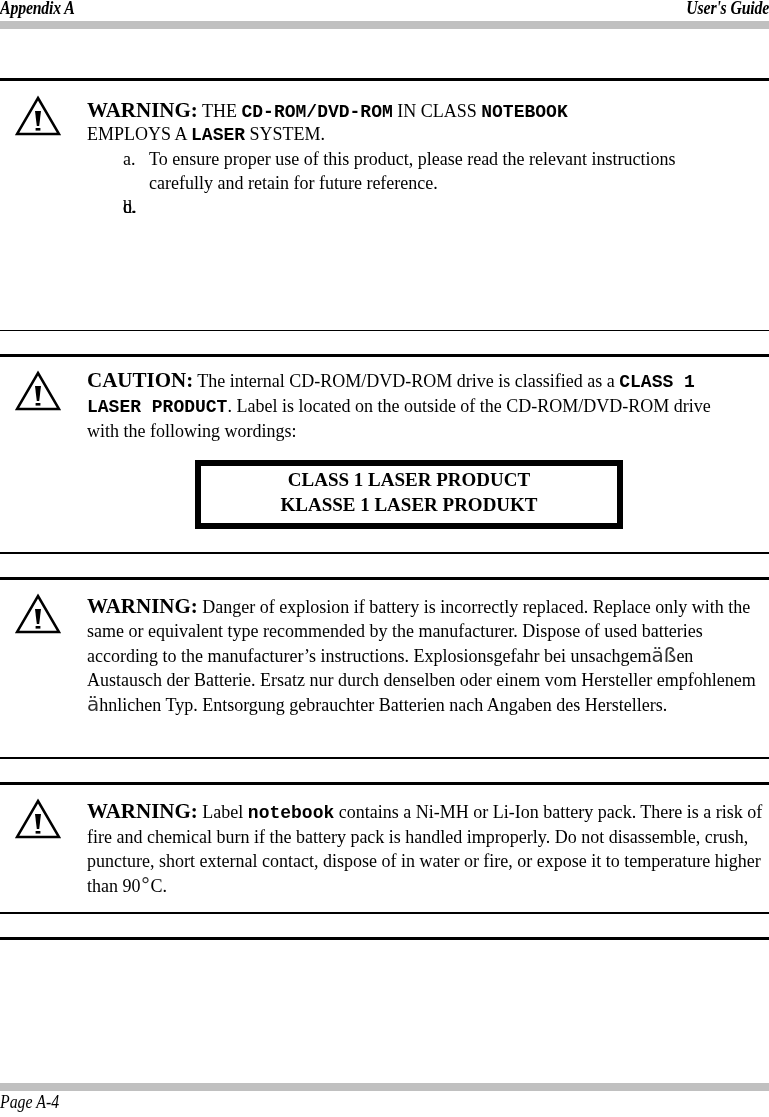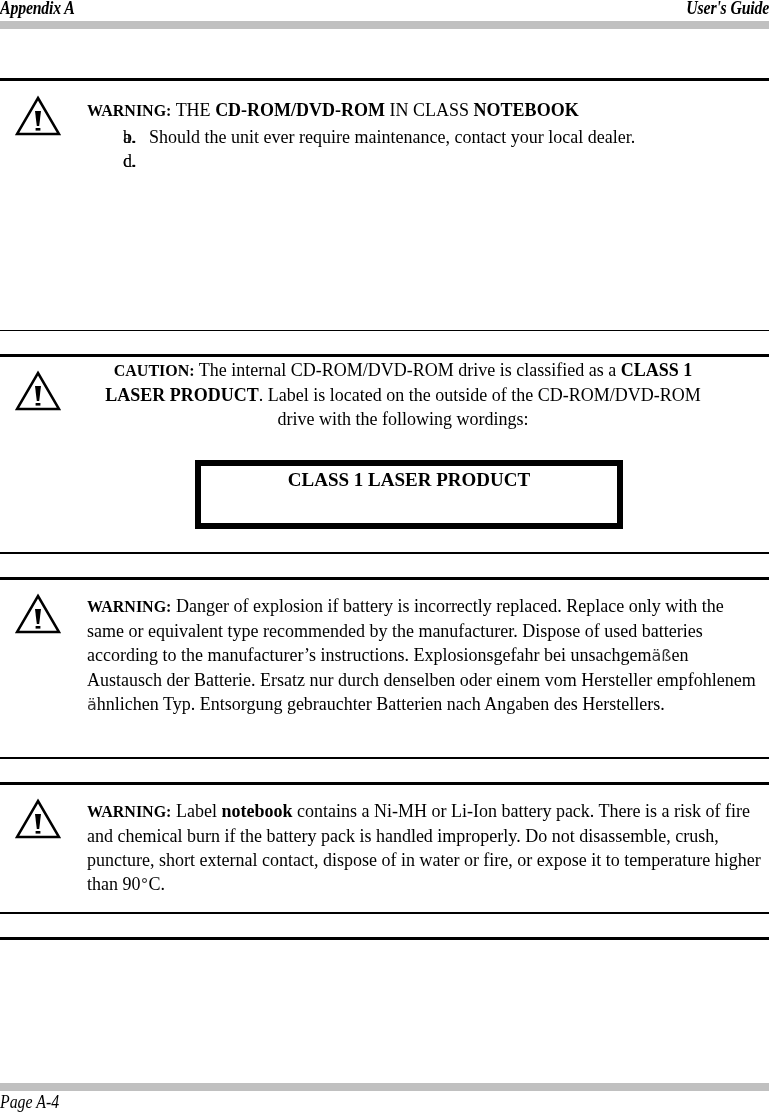--- a/index.html
+++ b/index.html
@@ -11,73 +11,77 @@
       position: absolute; top: -2px; font-size: 18px; font-weight: bold; font-style: italic;
       font-family: "Liberation Serif", serif; letter-spacing: -0.2px;
       transform: scaleX(0.88);
     }
     #hdr-left { left: 0; transform-origin: left top; }
     #hdr-right { right: 0; transform-origin: right top; }
     .gray-band { position: absolute; left: 0; width: 769px; height: 8px; background: #c0c0c0; }
     .rule { position: absolute; left: 0; width: 769px; background: #000; }
     .warn-icon { position: absolute; left: 15px; width: 46px; height: 42px; }
     .block { position: absolute; left: 87px; right: 10px; font-size: 18px; line-height: 24px; }
-    .title { font-weight: bold; font-size: 16px; }
-    .b { font-weight: bold; }
+    .title { font-weight: bold; font-size: 21px; }
+    .b { font-weight: bold; font-family: Liberation Mono, monospace; }
     .list { margin: 0; padding: 0; list-style: none; }
     .list li { position: relative; padding-left: 62px; }
     .list li .mark { position: absolute; left: 36px; }
     .label-box {
       position: absolute; left: 195px; top: 460px; width: 416px; height: 56px;
       border: 6px solid #000; text-align: center; font-weight: bold; font-size: 19px; line-height: 25px;
       padding-top: 1px;
     }
     .footer-text {
       position: absolute; left: 0; top: 1092px; font-size: 18px; font-style: italic;
       transform: scaleX(0.88); transform-origin: left top;
     }
-    .sym { font-family: "DejaVu Sans", sans-serif; font-size: 16px; color: #333; }
+    .sym { font-family: "DejaVu Sans", sans-serif; font-size: 20px; color: #333; }
   </style>
 </head>
 <body>
 
 <div id="hdr-left" class="hdr-text">Appendix A</div>
 <div id="hdr-right" class="hdr-text">User's Guide</div>
 <div class="gray-band" style="top:21px;"></div>
 
 <div class="rule" style="top:78px;height:3px;"></div>
 <svg class="warn-icon" style="top:95px;" viewBox="0 0 46 42">
   <polygon points="23,3 44,39 2,39" fill="none" stroke="#000" stroke-width="2.5" stroke-linejoin="miter"></polygon>
   <polygon points="20,16 26,16 24.2,31 21.8,31" fill="#000"></polygon>
   <rect x="20.6" y="33" width="4.8" height="2.6" fill="#000"></rect>
 </svg>
 <div class="block" style="top:96px;">
   <div style="line-height:28px;">
     <span class="title">WARNING:</span><span> THE </span><span class="b">CD-ROM/DVD-ROM</span><span> IN CLASS </span><span class="b">NOTEBOOK</span>
   </div>
+  <div style="margin-top:-4px;">
+    <span>EMPLOYS A </span><span class="b">LASER</span><span> SYSTEM.</span>
+  </div>
   <ul class="list">
-    <li style="padding-right:70px;"><span class="mark">a.</span></li>
-    <li><span class="mark">b.</span><span>Should the unit ever require maintenance, contact your local dealer.</span></li>
+    <li style="padding-right:70px;"><span class="mark">a.</span><span>To ensure proper use of this product, please read the relevant instructions carefully and retain for future reference.</span></li>
+    <li><span class="mark">b.</span></li>
     <li style="padding-right:30px;"><span class="mark">c.</span></li>
     <li style="padding-right:60px;"><span class="mark">d.</span></li>
   </ul>
 </div>
 <div class="rule" style="top:330px;height:1px;"></div>
 
 <div class="rule" style="top:354px;height:3px;"></div>
 <svg class="warn-icon" style="top:370px;" viewBox="0 0 46 42">
   <polygon points="23,3 44,39 2,39" fill="none" stroke="#000" stroke-width="2.5"></polygon>
   <polygon points="20,16 26,16 24.2,31 21.8,31" fill="#000"></polygon>
   <rect x="20.6" y="33" width="4.8" height="2.6" fill="#000"></rect>
 </svg>
-<div class="block" style="top:358px;padding-right:40px;text-align:center;">
+<div class="block" style="top:368px;padding-right:40px;">
   <span class="title">CAUTION:</span><span> The internal CD-ROM/DVD-ROM drive is classified as a </span><span class="b">CLASS 1 LASER PRODUCT</span><span>. Label is located on the outside of the CD-ROM/DVD-ROM drive with the following wordings:</span>
 </div>
 <div class="label-box">
   <div>CLASS 1 LASER PRODUCT</div>
+  <div>KLASSE 1 LASER PRODUKT</div>
 </div>
 <div class="rule" style="top:552px;height:2px;"></div>
 
 <div class="rule" style="top:577px;height:3px;"></div>
 <svg class="warn-icon" style="top:593px;" viewBox="0 0 46 42">
   <polygon points="23,3 44,39 2,39" fill="none" stroke="#000" stroke-width="2.5"></polygon>
   <polygon points="20,16 26,16 24.2,31 21.8,31" fill="#000"></polygon>
   <rect x="20.6" y="33" width="4.8" height="2.6" fill="#000"></rect>
 </svg>
 <div class="block" style="top:594px;right:4px;">

